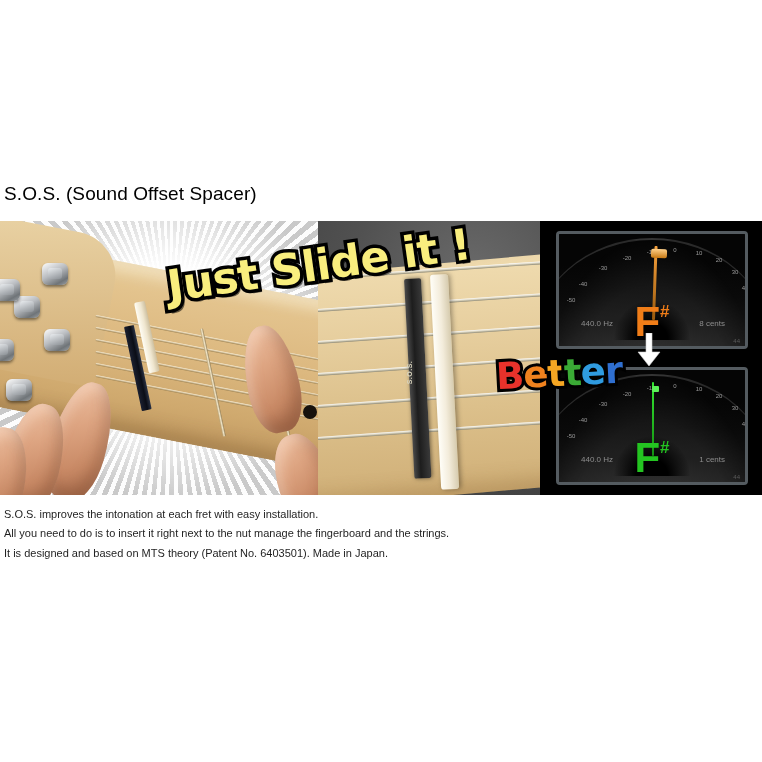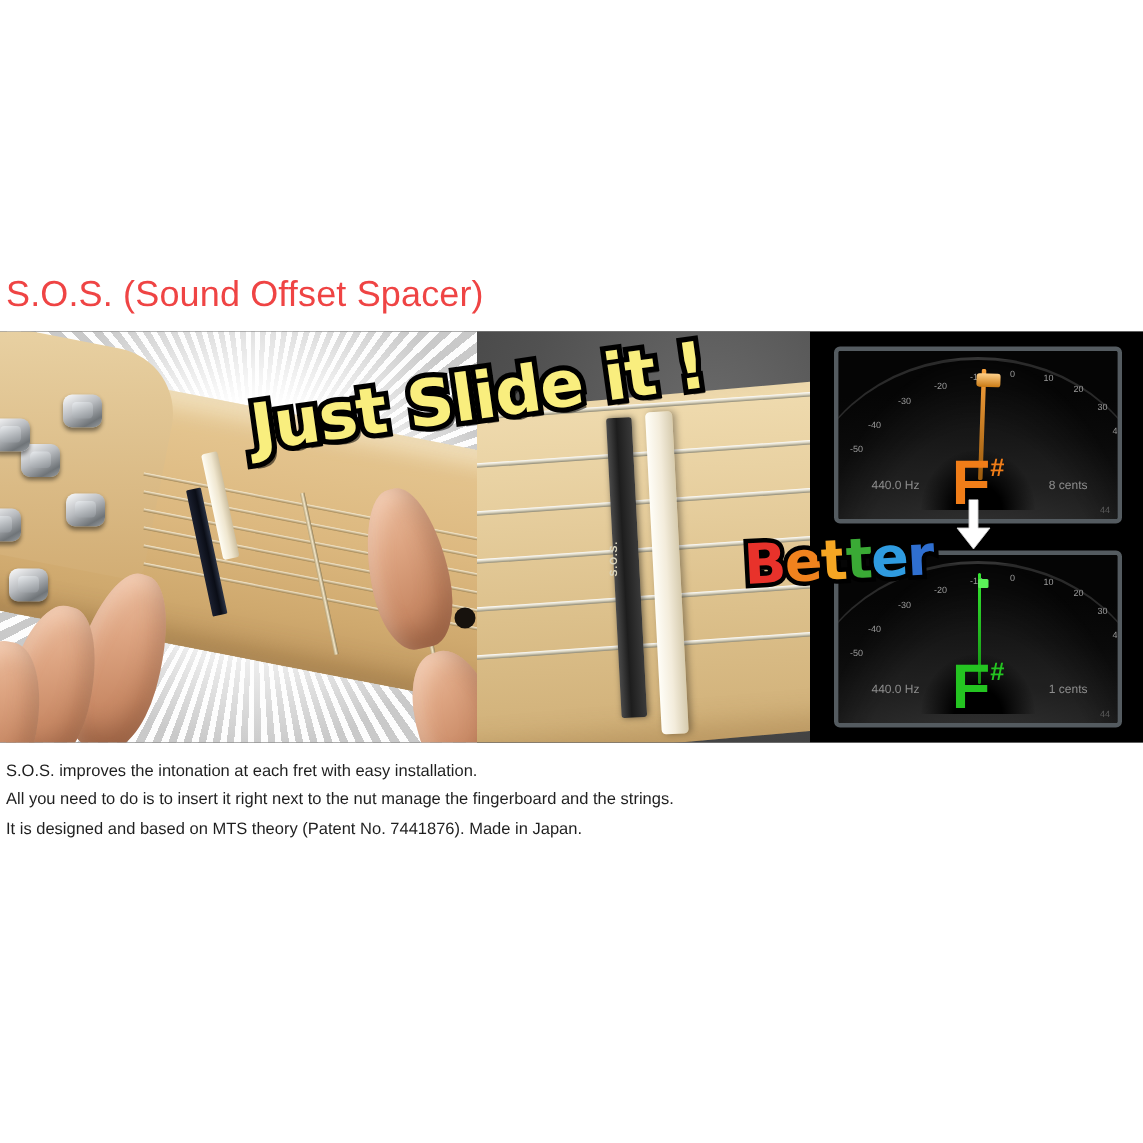--- a/index.html
+++ b/index.html
@@ -13,22 +13,22 @@
     position: relative;
     font-family: "Liberation Sans", sans-serif;
     overflow: hidden;
   }
 
   
   #product-title {
     position: absolute;
     left: 4px;
     top: 183px;
-    font-size: 24px;
-    color: #ef4444;
+    font-size: 19px;
+    color: #000000;
     letter-spacing: 0.1px;
     white-space: nowrap;
     font-weight: 400;
   }
 
   
   #image-strip {
     position: absolute;
     left: 0;
     top: 221px;
@@ -465,14 +465,14 @@
   </div>
 </div>
 
 <div id="just-slide-it">Just Slide it !</div>
 
 <div id="better-word"><span style="color: rgb(232, 50, 43);">B</span><span style="color: rgb(240, 130, 30);">e</span><span style="color: rgb(245, 166, 35);">t</span><span style="color: rgb(58, 170, 53);">t</span><span style="color: rgb(47, 155, 224);">e</span><span style="color: rgb(47, 111, 208);">r</span></div>
 
 <div id="description">
   <div class="line">S.O.S. improves the intonation at each fret with easy installation.</div>
   <div class="line">All you need to do is to insert it right next to the nut manage the fingerboard and the strings.</div>
-  <div class="line">It is designed and based on MTS theory (Patent No. 7441876). Made in Japan.</div>
+  <div class="line">It is designed and based on MTS theory (Patent No. 6403501). Made in Japan.</div>
 </div>
 
 </body></html>

